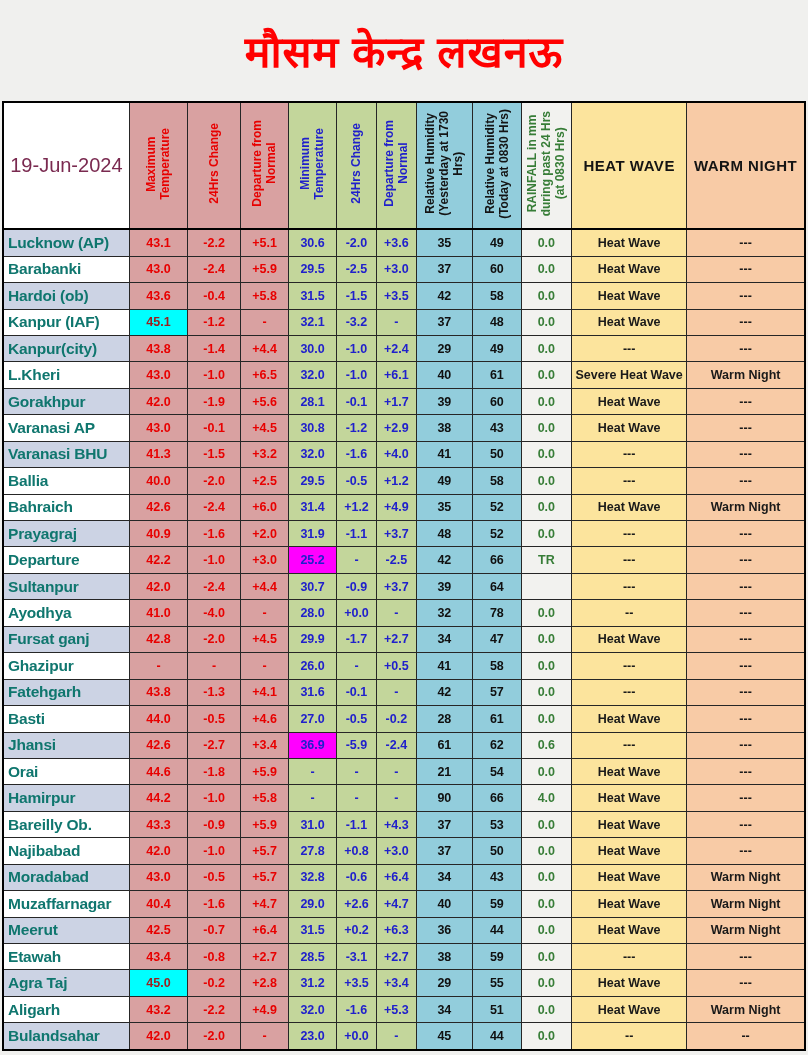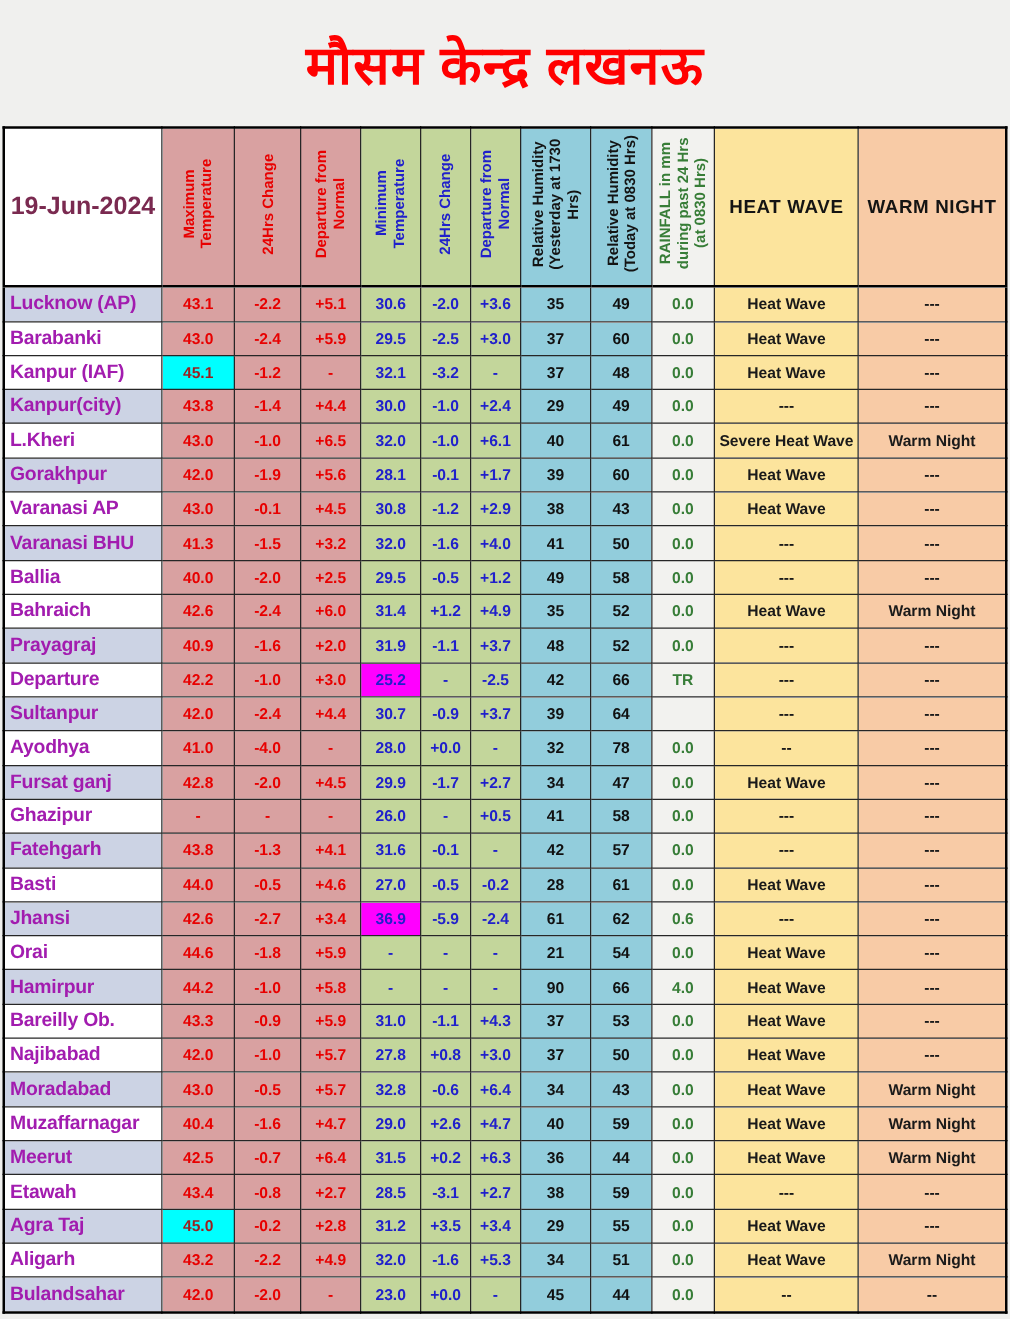--- a/index.html
+++ b/index.html
@@ -35,21 +35,21 @@
     border: 1px solid #262626;
     padding: 0;
     overflow: hidden;
   }
   thead tr { height: 127px; }
   thead th { border-bottom: 2px solid #000; }
 
   .h-date {
     background: #ffffff;
     color: var(--date-maroon, #7A2A50);
-    font-size: 20px; font-weight: bold;
+    font-size: 20px; font-weight: normal;
     text-align: center; vertical-align: middle;
   }
   .vtext {
     display: inline-block;
     writing-mode: vertical-rl;
     transform: rotate(180deg);
     white-space: pre-line;
     font-weight: bold;
     font-size: 12px;
     line-height: 1.18;
@@ -68,21 +68,21 @@
   tbody td {
     font-weight: bold;
     font-size: 12.5px;
     text-align: center;
     vertical-align: middle;
   }
   td.c-station {
     text-align: left;
     padding-left: 4px;
     font-size: 15.5px;
-    color: #a21caf;
+    color: #0f766e;
     background: #ffffff;
     letter-spacing: -0.2px;
   }
   tr.odd td.c-station { background: var(--row-alt-bg, #CCD3E4); }
   td.c-pink  { background: var(--max-bg, #D9A1A1); color: var(--max-text, #E80000); }
   td.c-green { background: var(--min-bg, #C3D69B); color: var(--min-text, #2020CB); }
   td.c-blue  { background: var(--rh-bg, #92CDDC); color: #101010; }
   td.c-rain  { background: var(--rain-bg, #F2F2EF); color: var(--rain-text, #377D37); }
   td.c-heat  { background: var(--heat-bg, #FCE49D); color: #1a1a1a; }
   td.c-warm  { background: var(--warm-bg, #F8CBA6); color: #1a1a1a; }
@@ -160,20 +160,34 @@
           <td class="c-pink">+5.9</td>
           <td class="c-green">29.5</td>
           <td class="c-green">-2.5</td>
           <td class="c-green">+3.0</td>
           <td class="c-blue">37</td>
           <td class="c-blue">60</td>
           <td class="c-rain">0.0</td>
           <td class="c-heat">Heat Wave</td>
           <td class="c-warm">---</td>
         </tr>
+        <tr class="odd">
+          <td class="c-station">Hardoi (ob)</td>
+          <td class="c-pink">43.6</td>
+          <td class="c-pink">-0.4</td>
+          <td class="c-pink">+5.8</td>
+          <td class="c-green">31.5</td>
+          <td class="c-green">-1.5</td>
+          <td class="c-green">+3.5</td>
+          <td class="c-blue">42</td>
+          <td class="c-blue">58</td>
+          <td class="c-rain">0.0</td>
+          <td class="c-heat">Heat Wave</td>
+          <td class="c-warm">---</td>
+        </tr>
         <tr class="even">
           <td class="c-station">Kanpur (IAF)</td>
           <td class="c-pink hl-cyan">45.1</td>
           <td class="c-pink">-1.2</td>
           <td class="c-pink">-</td>
           <td class="c-green">32.1</td>
           <td class="c-green">-3.2</td>
           <td class="c-green">-</td>
           <td class="c-blue">37</td>
           <td class="c-blue">48</td>

